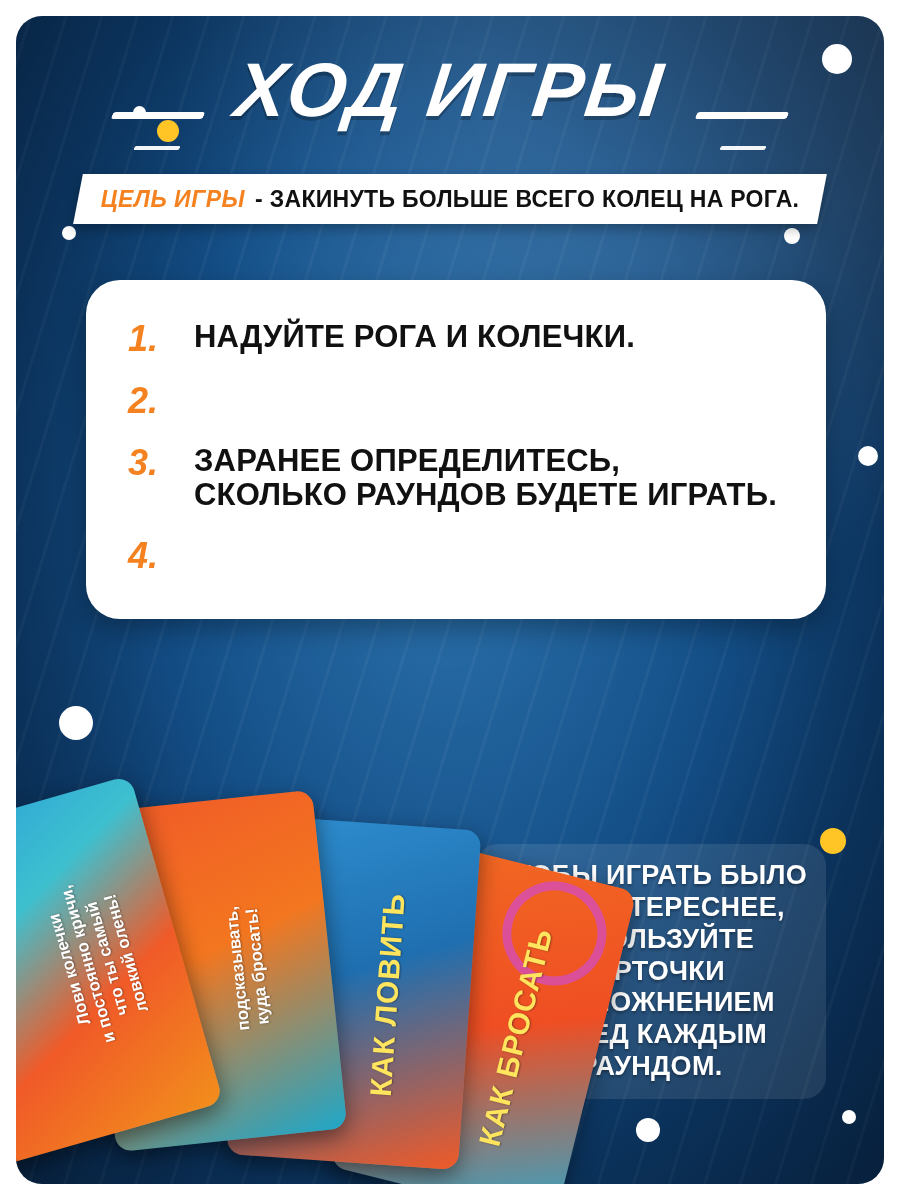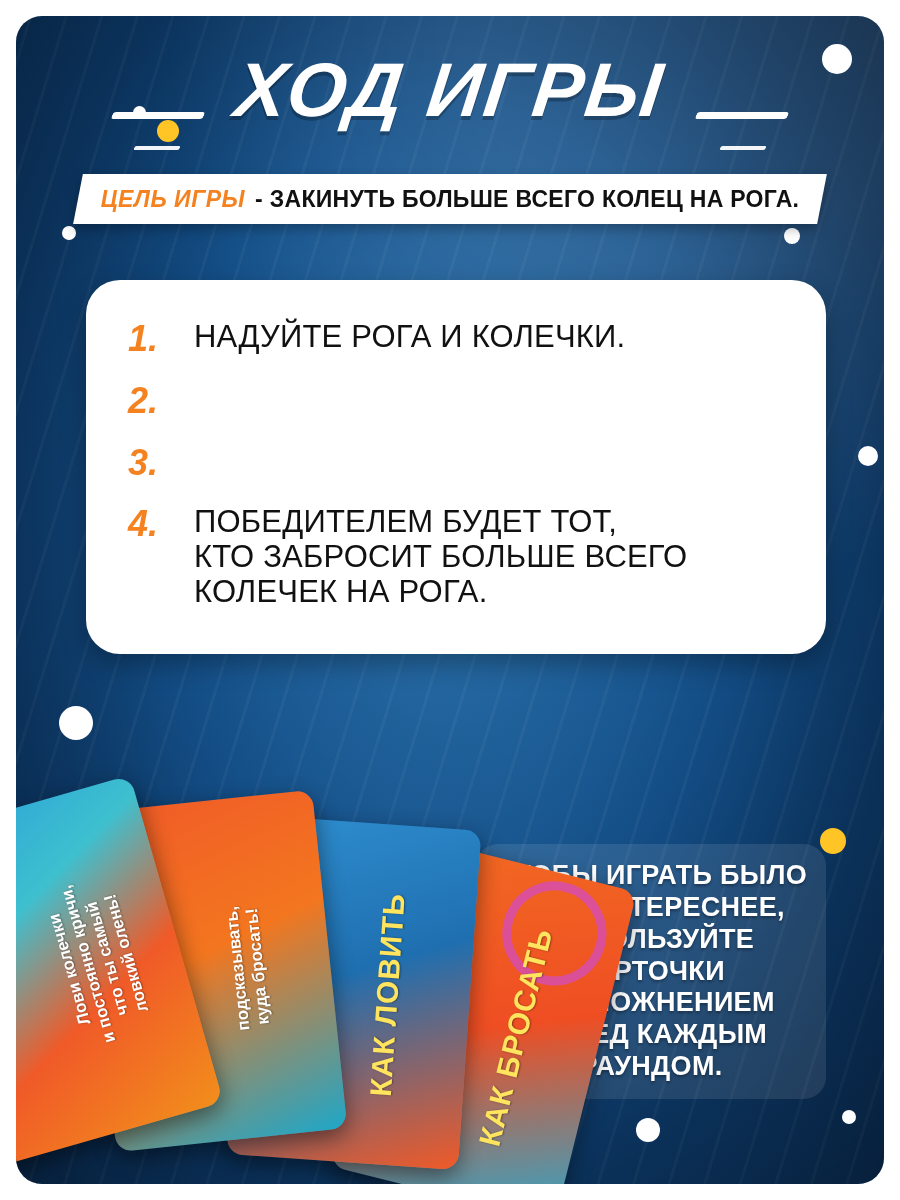--- a/index.html
+++ b/index.html
@@ -150,21 +150,21 @@
     font-style: italic;
     line-height: 1.05;
     width: 66px;
     flex: 0 0 66px;
     text-align: left;
   }
   .rule-text {
     color: #111111;
     font-size: 31px;
     line-height: 1.12;
-    font-weight: normal;
+    font-weight: bold;
     letter-spacing: 0.2px;
     white-space: pre-line;
   }
 
   
   .note {
     position: absolute;
     right: 58px;
     top: 828px;
     width: 350px;
@@ -284,26 +284,25 @@
     <div class="rules">
       <div class="rule">
         <div class="rule-num">1.</div>
         <div class="rule-text">НАДУЙТЕ РОГА И КОЛЕЧКИ.</div>
       </div>
       <div class="rule">
         <div class="rule-num">2.</div>
       </div>
       <div class="rule">
         <div class="rule-num">3.</div>
+        <div class="rule-text">ЗАРАНЕЕ ОПРЕДЕЛИТЕСЬ,
+СКОЛЬКО РАУНДОВ БУДЕТЕ ИГРАТЬ.</div>
       </div>
       <div class="rule">
         <div class="rule-num">4.</div>
-        <div class="rule-text">ПОБЕДИТЕЛЕМ БУДЕТ ТОТ,
-КТО ЗАБРОСИТ БОЛЬШЕ ВСЕГО
-КОЛЕЧЕК НА РОГА.</div>
       </div>
     </div>
 
     <div class="note">ЧТОБЫ ИГРАТЬ БЫЛО
 ЕЩЁ ИНТЕРЕСНЕЕ,
 ИСПОЛЬЗУЙТЕ
 КАРТОЧКИ
 С УСЛОЖНЕНИЕМ
 ПЕРЕД КАЖДЫМ
 РАУНДОМ.</div>

